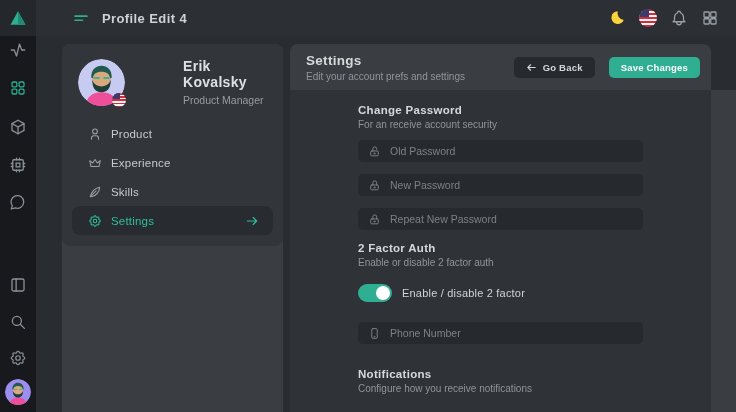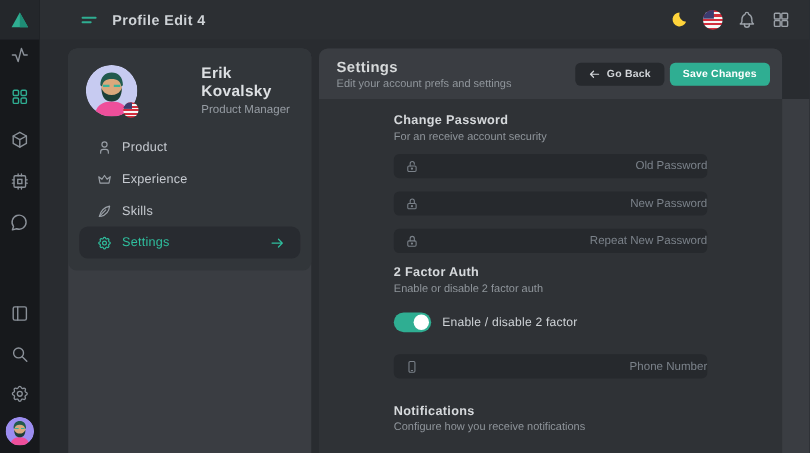--- a/index.html
+++ b/index.html
@@ -47,35 +47,35 @@
   .menu-item .mi-icon { width:14px; height:14px; color:#9aa0a7; margin-right:9px; }
   .menu-item.active { margin:0 10px; padding-left:16px; padding-right:14px; border-radius:8px; background:#282b30; color:#2fbf9e; }
   .menu-item.active .mi-icon { color:#2fbf9e; }
   .mi-arrow { margin-left:auto; width:14px; height:14px; color:#2fbf9e; }
 
   
   .panel { position:absolute; left:290px; top:44px; width:421px; height:368px; background:#2f3236; border-radius:8px 8px 0 0; }
   .panel-head { height:46px; background:#3a3d42; border-radius:8px 8px 0 0; display:flex; align-items:center; padding:0 11px 0 16px; }
   .ph-title { font-size:13.5px; font-weight:bold; color:#d6d9da; letter-spacing:.3px; }
   .ph-sub { font-size:10px; color:#90969c; margin-top:3px; }
-  .ph-buttons { margin-left:auto; display:flex; align-items:flex-end; gap:5px; }
+  .ph-buttons { margin-left:auto; display:flex; align-items:flex-end; gap:14px; }
   .btn { height:21px; display:flex; align-items:center; border:none; border-radius:5px; font-family:inherit;
          font-size:9.5px; font-weight:bold; letter-spacing:.2px; padding:0 12px; cursor:pointer; }
   .btn-dark { background:#26292d; color:#d3d6da; gap:6px; }
   .btn-accent { background:#2fae92; color:#ffffff; }
 
   .panel-body { padding:14px 68px 0 68px; }
   .sec-title { font-size:11.5px; font-weight:bold; color:#d6d9dc; letter-spacing:.3px; }
   .sec-sub { font-size:10px; color:#8f959b; margin-top:3px; }
 
   .fields { margin-top:10px; }
   .field { height:22px; background:#26292d; border-radius:5px; display:flex; align-items:center; padding-left:10px; margin-bottom:12px; }
   .field .f-icon { width:13px; height:13px; color:#7b828a; margin-right:9px; flex:0 0 13px; }
   .field input { flex:1; background:transparent; border:none; outline:none; color:#c6cad0;
-                 font-family:inherit; font-size:10.5px; height:100%;text-align:right; }
+                 font-family:inherit; font-size:10.5px; height:100%; }
   .field input::placeholder { color:#7b828a; }
 
   .sec-gap { margin-top:12px; }
   .toggle-row { margin-top:16px; display:flex; align-items:center; height:18px; }
   .toggle { width:34px; height:18px; border-radius:9px; background:#2fae92; position:relative; cursor:pointer; flex:0 0 34px; }
   .toggle .knob { position:absolute; top:2px; left:18px; width:14px; height:14px; border-radius:50%; background:#ffffff; }
   .toggle-label { margin-left:10px; font-size:11px; color:#cfd3d7; letter-spacing:.2px; }
   .phone-wrap { margin-top:20px; }
   .notif { margin-top:24px; }
 

